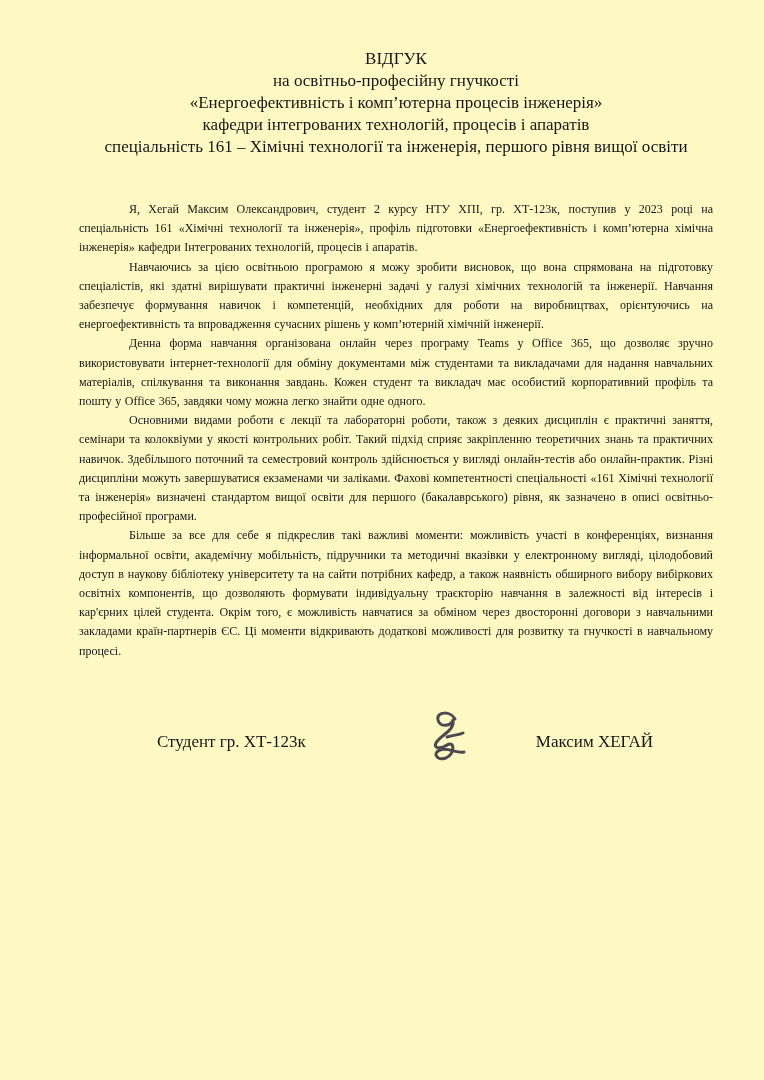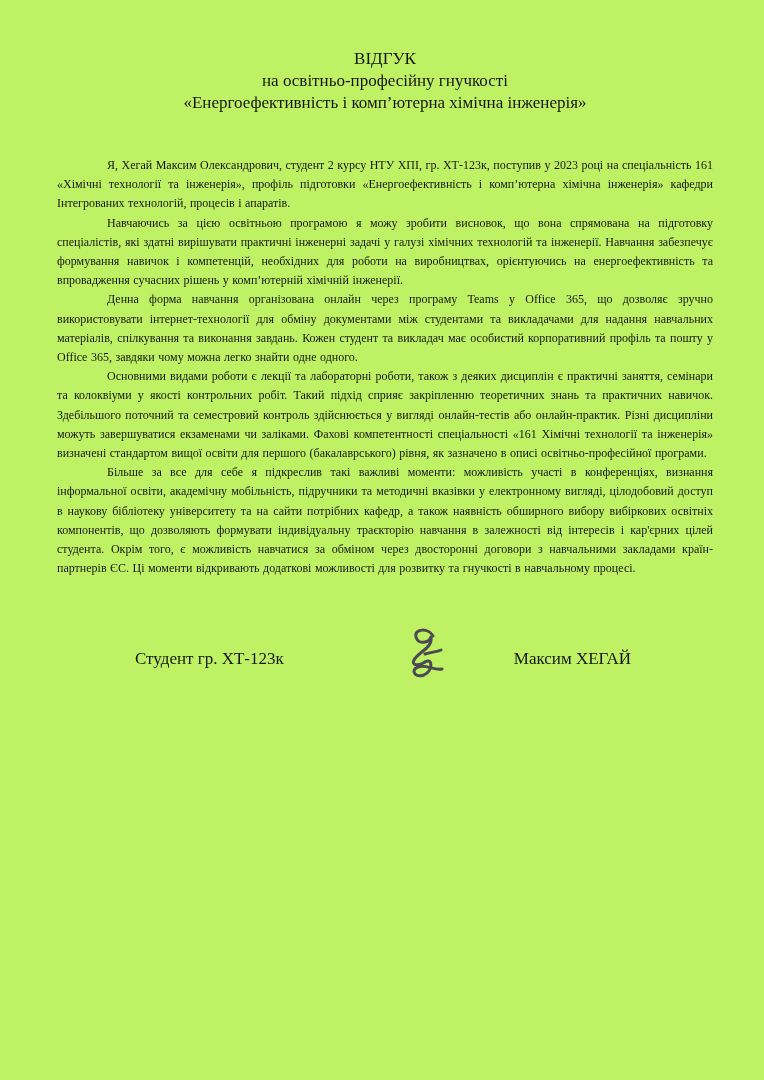--- a/index.html
+++ b/index.html
@@ -5,23 +5,23 @@
   html, body {
     margin: 0;
     padding: 0;
     background: #e9e9e9;
   }
   .page {
     position: relative;
     width: 764px;
     height: 1080px;
     margin: 0 auto;
-    background: #bef264;
+    background: #fef9c3;
     box-sizing: border-box;
-    padding: 48px 51px 0 57px;
+    padding: 48px 51px 0 79px;
     font-family: "Liberation Serif", "DejaVu Serif", serif;
     color: #161616;
     overflow: hidden;
   }
   .doc-header {
     text-align: center;
     font-size: 17px;
     line-height: 22px;
   }
   .doc-header .header-line {
@@ -51,21 +51,23 @@
   .sig-mark svg { display: block; width: 100%; height: 100%; }
 </style>
 </head>
 <body>
 
 <div class="page">
 
   <div class="doc-header">
     <div class="header-line">ВІДГУК</div>
     <div class="header-line">на освітньо-професійну гнучкості</div>
-    <div class="header-line">«Енергоефективність і комп’ютерна хімічна інженерія»</div>
+    <div class="header-line">«Енергоефективність і комп’ютерна процесів інженерія»</div>
+    <div class="header-line">кафедри інтегрованих технологій, процесів і апаратів</div>
+    <div class="header-line">спеціальність 161 – Хімічні технології та інженерія, першого рівня вищої освіти</div>
   </div>
 
   <div class="doc-body">
     <p class="para">Я, Хегай Максим Олександрович, студент 2 курсу НТУ ХПІ, гр. ХТ-123к, поступив у 2023 році на спеціальність 161 «Хімічні технології та інженерія», профіль підготовки «Енергоефективність і комп’ютерна хімічна інженерія» кафедри Інтегрованих технологій, процесів і апаратів.</p>
     <p class="para">Навчаючись за цією освітньою програмою я можу зробити висновок, що вона спрямована на підготовку спеціалістів, які здатні вирішувати практичні інженерні задачі у галузі хімічних технологій та інженерії. Навчання забезпечує формування навичок і компетенцій, необхідних для роботи на виробництвах, орієнтуючись на енергоефективність та впровадження сучасних рішень у комп’ютерній хімічній інженерії.</p>
     <p class="para">Денна форма навчання організована онлайн через програму Teams у Office 365, що дозволяє зручно використовувати інтернет-технології для обміну документами між студентами та викладачами для надання навчальних матеріалів, спілкування та виконання завдань. Кожен студент та викладач має особистий корпоративний профіль та пошту у Office 365, завдяки чому можна легко знайти одне одного.</p>
     <p class="para">Основними видами роботи є лекції та лабораторні роботи, також з деяких дисциплін є практичні заняття, семінари та колоквіуми у якості контрольних робіт. Такий підхід сприяє закріпленню теоретичних знань та практичних навичок. Здебільшого поточний та семестровий контроль здійснюється у вигляді онлайн-тестів або онлайн-практик. Різні дисципліни можуть завершуватися екзаменами чи заліками. Фахові компетентності спеціальності «161 Хімічні технології та інженерія» визначені стандартом вищої освіти для першого (бакалаврського) рівня, як зазначено в описі освітньо-професійної програми.</p>
     <p class="para">Більше за все для себе я підкреслив такі важливі моменти: можливість участі в конференціях, визнання інформальної освіти, академічну мобільність, підручники та методичні вказівки у електронному вигляді, цілодобовий доступ в наукову бібліотеку університету та на сайти потрібних кафедр, а також наявність обширного вибору вибіркових освітніх компонентів, що дозволяють формувати індивідуальну траєкторію навчання в залежності від інтересів і кар'єрних цілей студента. Окрім того, є можливість навчатися за обміном через двосторонні договори з навчальними закладами країн-партнерів ЄС. Ці моменти відкривають додаткові можливості для розвитку та гнучкості в навчальному процесі.</p>
   </div>
 

